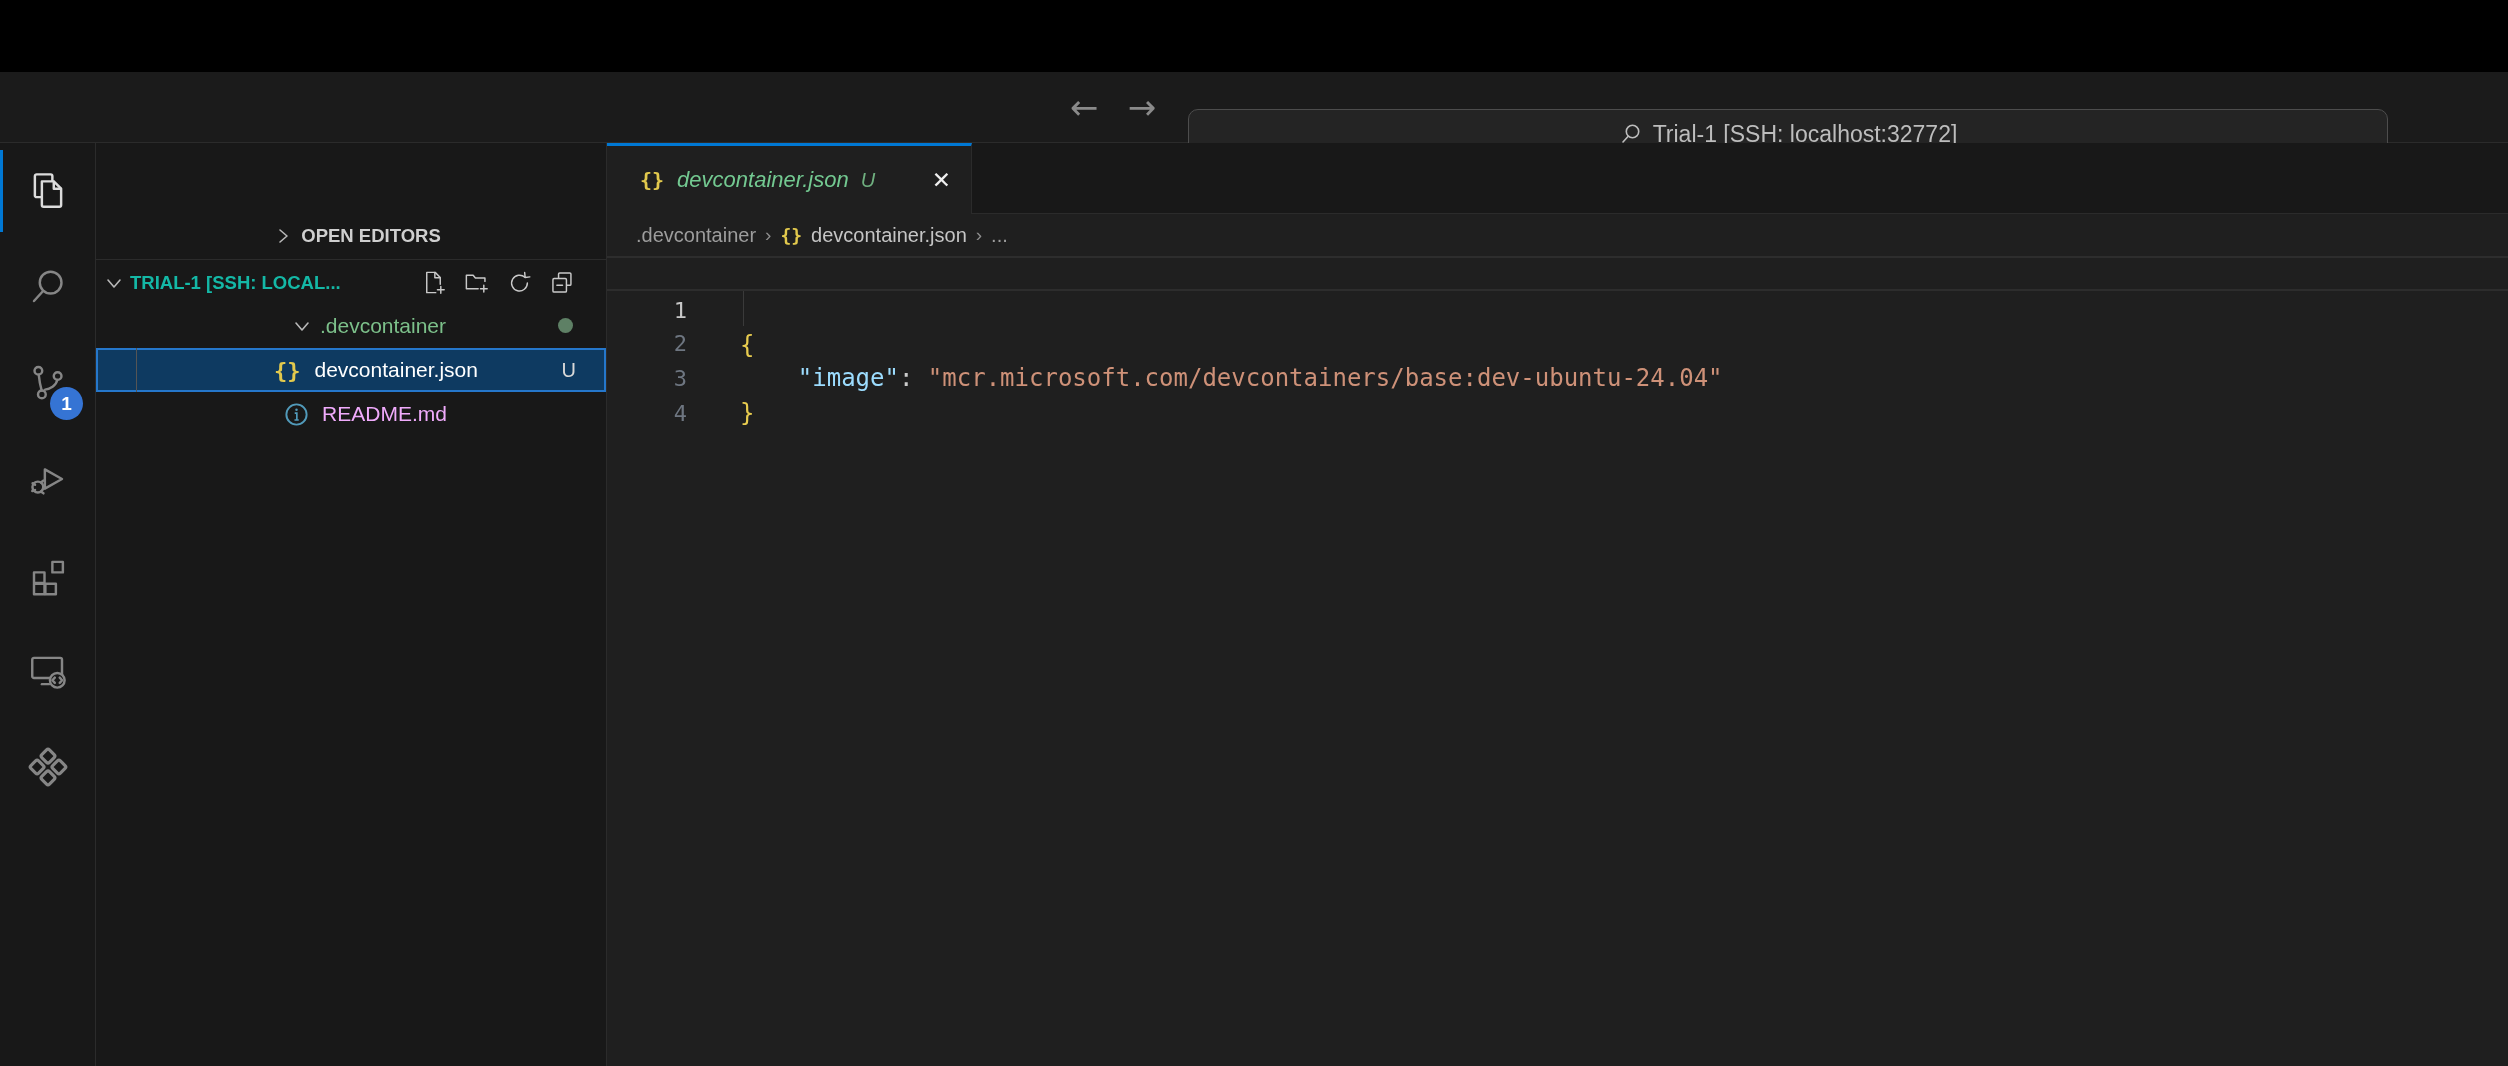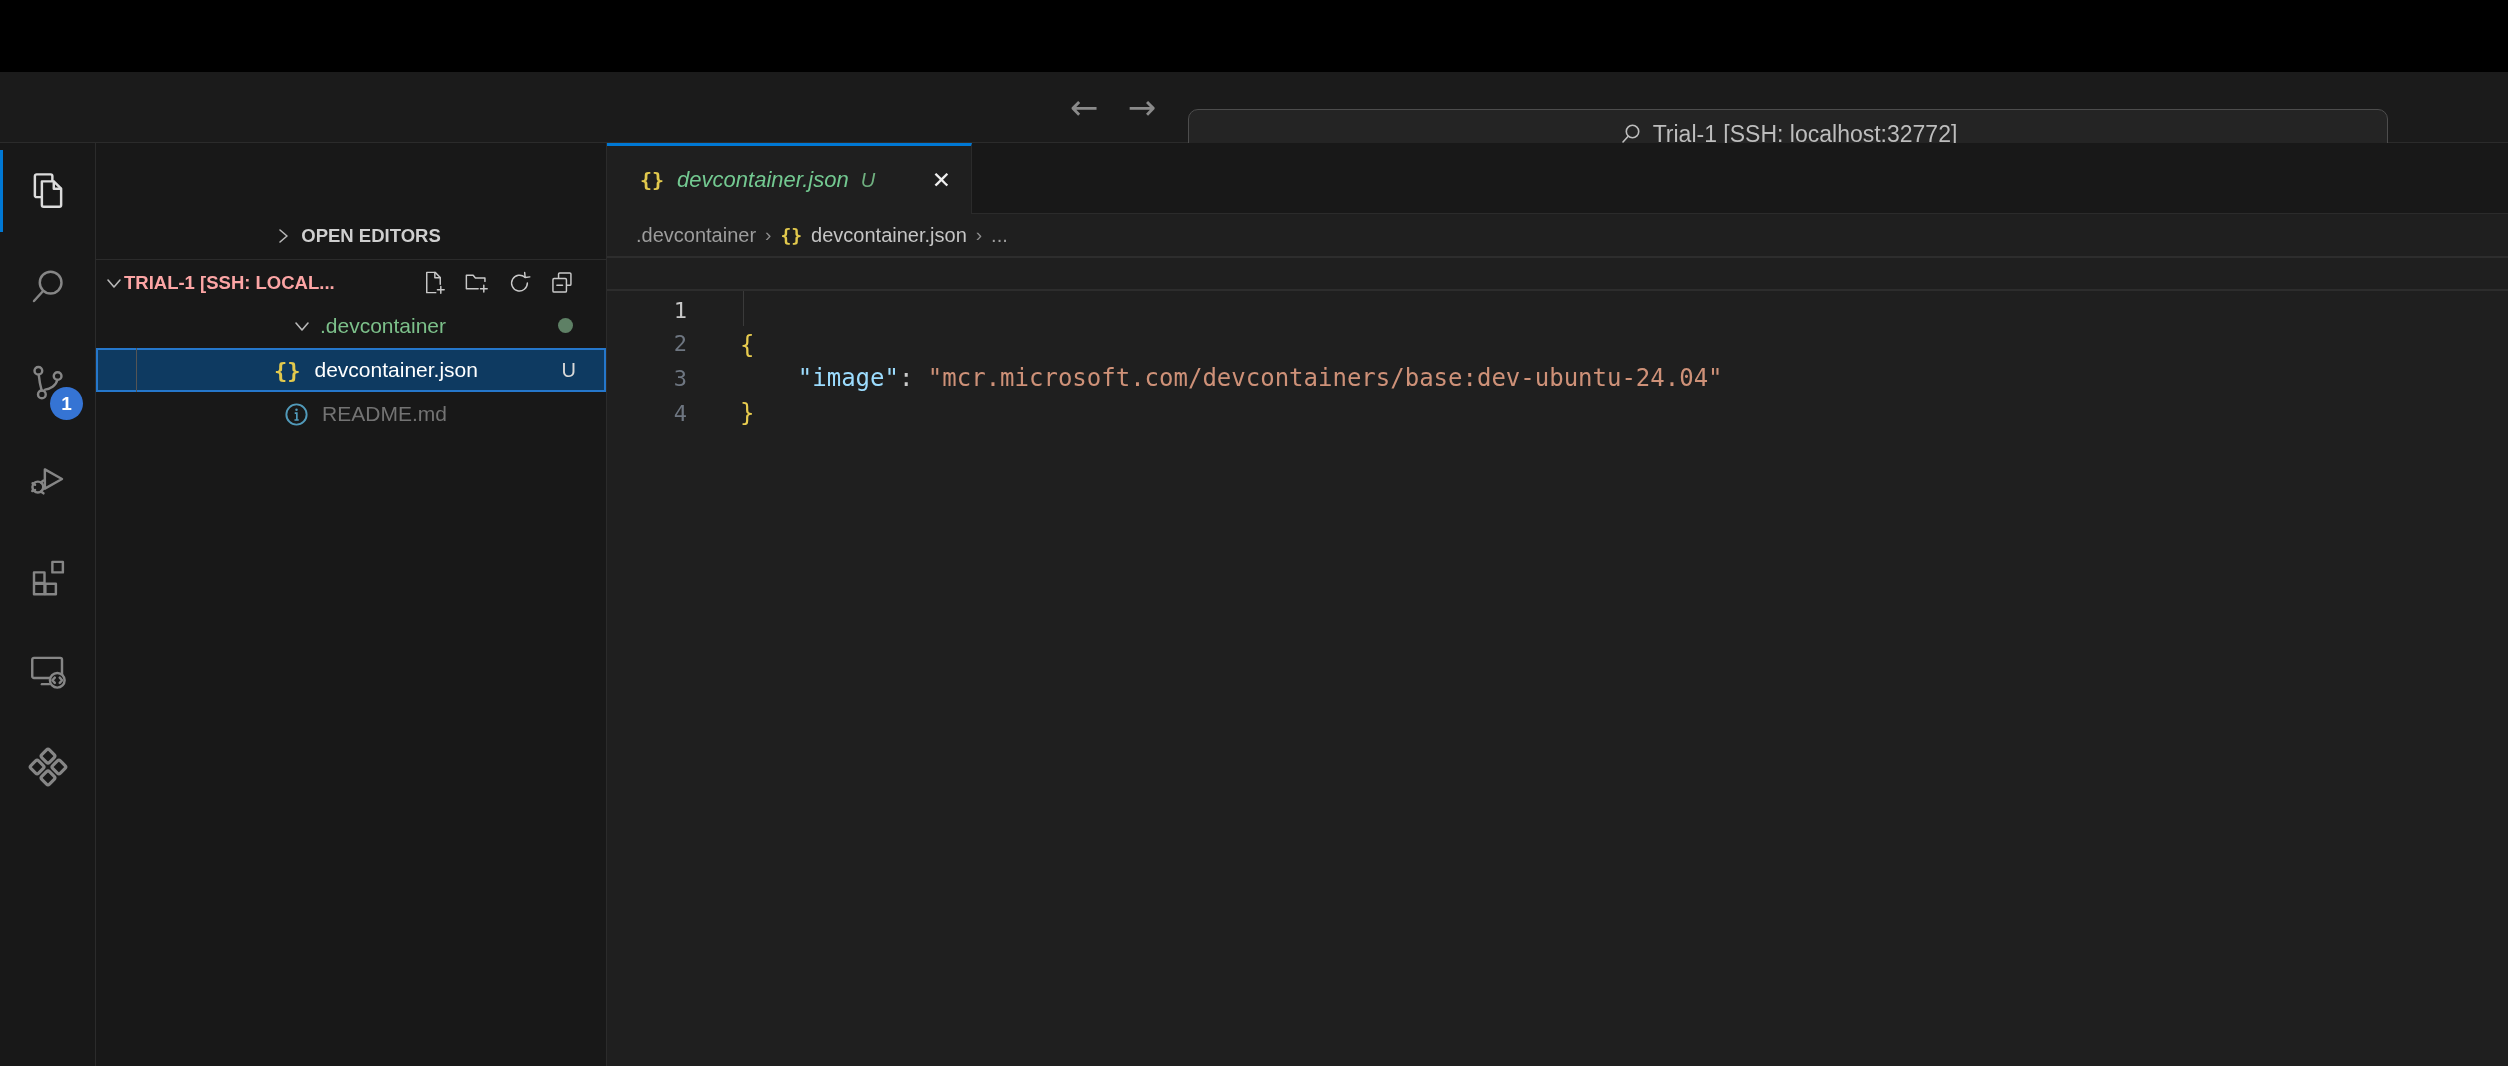--- a/index.html
+++ b/index.html
@@ -46,21 +46,21 @@
                display:flex; align-items:center; }
   .sb-title { margin-left:32px; font-size:19px; color:#c5c5c5; letter-spacing:.3px; }
   .sb-more { position:absolute; right:22px; top:0; height:69px; background:none; border:none;
              color:#c5c5c5; font-size:30px; line-height:62px; cursor:pointer; }
   .sb-row { position:absolute; left:0; width:100%; display:flex; align-items:center; cursor:pointer;justify-content:center; }
   .sb-open-editors { top:69px; height:48px; border-bottom:1px solid #2b2b2b; }
   .sb-open-editors .chev { margin-left:12px; }
   .sb-open-editors .lbl { margin-left:8px; font-size:18.5px; font-weight:bold; color:#cfcfcf; }
   .sb-ws-header { top:118px; height:43px; }
   .sb-ws-header .chev { margin-left:8px; }
-  .sb-ws-header .lbl { font-size:18.5px; font-weight:bold; color:#fca5a5;
+  .sb-ws-header .lbl { margin-left:6px; font-size:18.5px; font-weight:bold; color:#14b8a6;
                        white-space:nowrap; overflow:hidden; max-width:235px; }
   .ws-actions { margin-left:auto; padding-right:30px; display:flex; gap:15px; }
   .ws-actions button { background:none; border:none; width:28px; height:28px; padding:0;
                        color:#c9c9c9; cursor:pointer; }
   .ws-actions svg { width:27px; height:27px; stroke:currentColor; fill:none;
                     stroke-width:1.3; stroke-linecap:round; stroke-linejoin:round; }
   .chev svg { width:20px; height:20px; stroke:#b8b8b8; fill:none; stroke-width:1.6;
               stroke-linecap:round; stroke-linejoin:round; display:block; }
   .tree-row { height:44px; font-size:21px; }
   .row-folder { top:161px; }
@@ -70,21 +70,21 @@
              border-radius:50%; background:#5e8065; }
   .row-file-sel { top:205px; background:#0e3a61; box-shadow:inset 0 0 0 2px #2577cb; }
   .indent-guide-tree { position:absolute; left:40px; top:0; bottom:0; width:1px; background:#555; }
   .json-icon { font-family:"DejaVu Sans Mono", monospace; font-weight:bold; color:#e2c94d; }
   .row-file-sel .json-icon { margin-left:50px; font-size:22px; }
   .row-file-sel .lbl { margin-left:14px; color:#ffffff; }
   .u-badge { position:absolute; right:30px; color:#d9d9d9; font-size:20px; }
   .row-readme { top:249px; }
   .row-readme .info-icon { margin-left:28px; }
   .info-icon svg { width:27px; height:27px; display:block; }
-  .row-readme .lbl { margin-left:12px; color:#737373; }
+  .row-readme .lbl { margin-left:12px; color:#f0abfc; }
 
   
   .editor { position:absolute; left:607px; top:0; right:0; height:100%; background:#1f1f1f; }
   .tabs { position:absolute; left:0; top:0; right:0; height:71px; background:#181818;
           border-bottom:1px solid #2b2b2b; }
   .tab { position:absolute; left:0; top:0; width:365px; height:71px; background:#1f1f1f;
          border-top:3px solid #0078d4; border-right:1px solid #2b2b2b;
          display:flex; align-items:center; padding:0 18px 0 33px; cursor:pointer; }
   .tab .json-icon { font-size:20px; }
   .tab-label { margin-left:13px; font-size:22px; font-style:italic; color:#73c991; }

